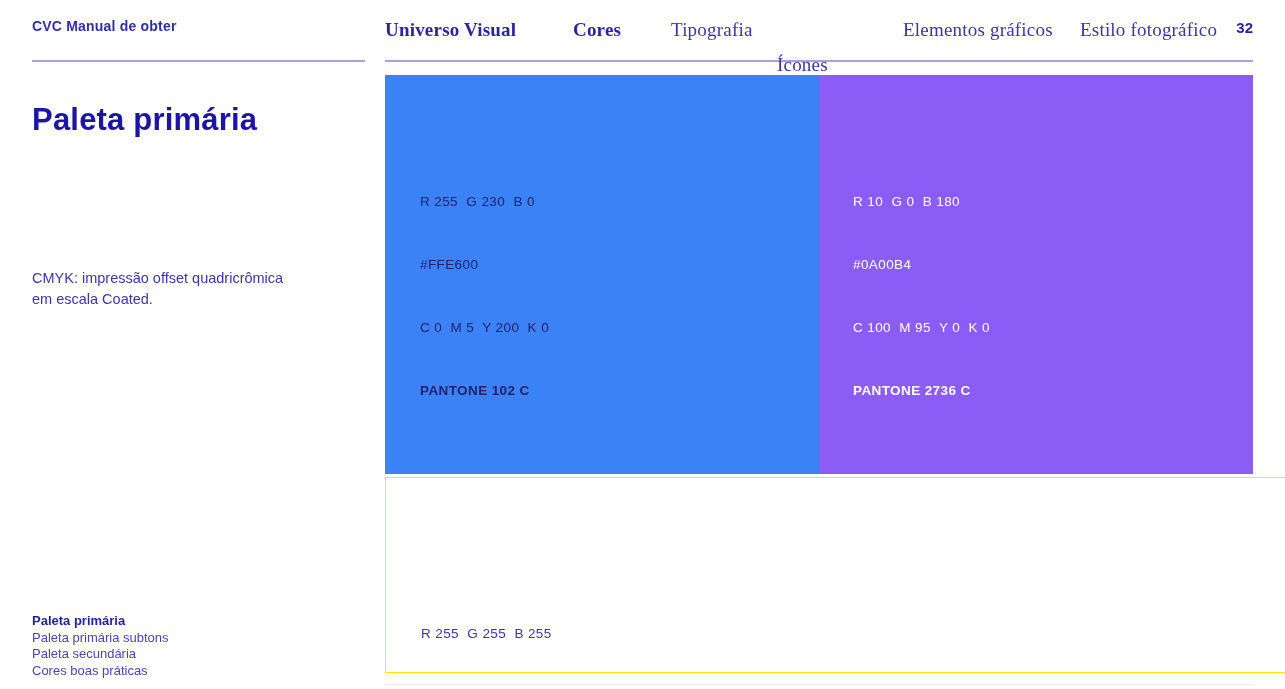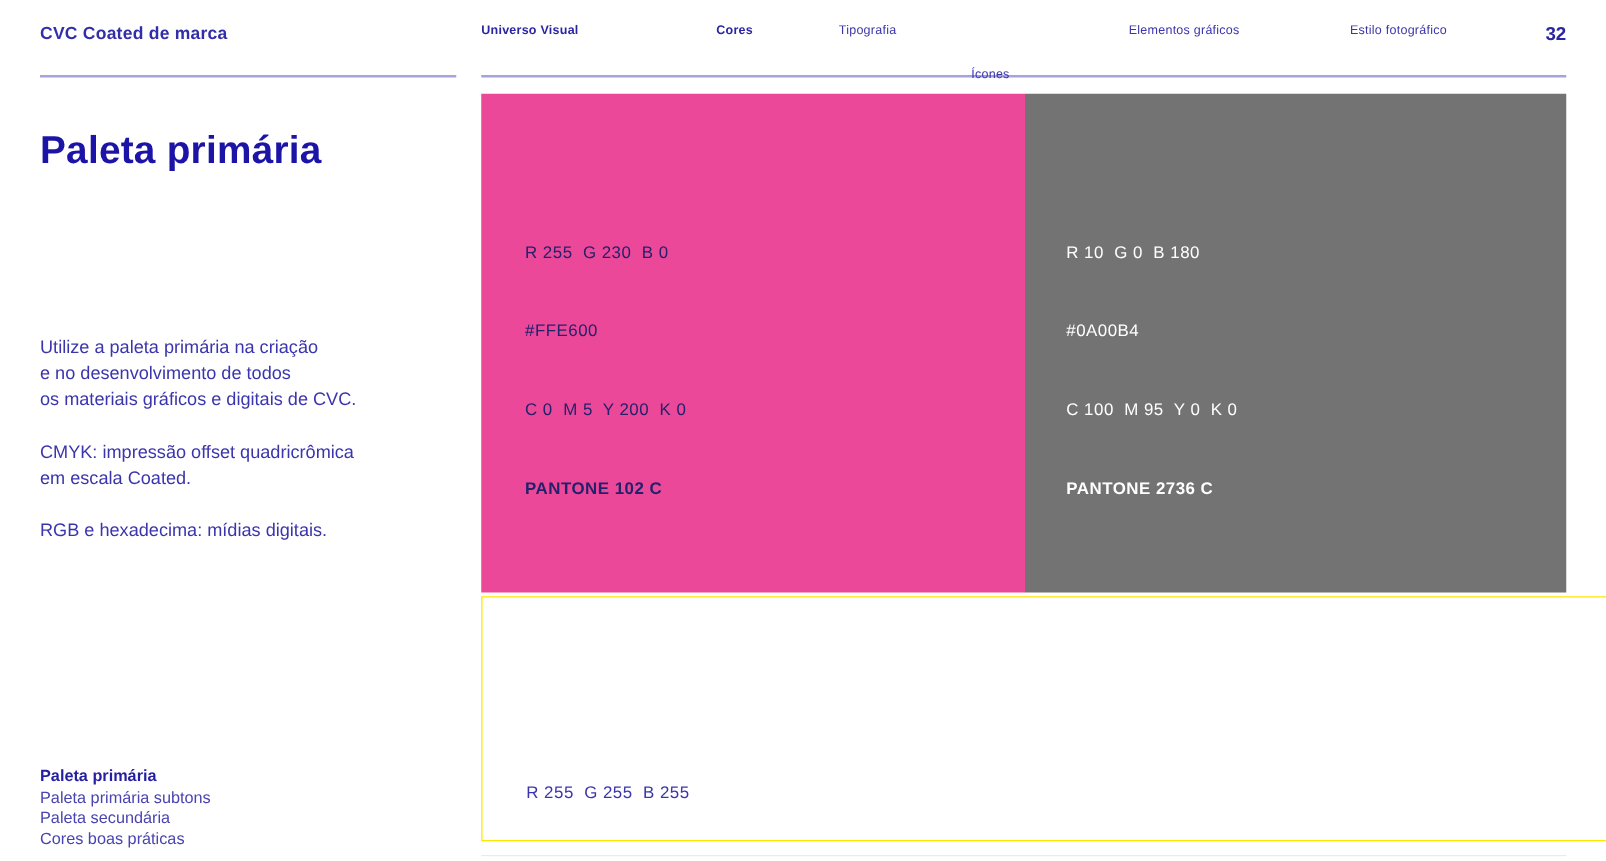--- a/index.html
+++ b/index.html
@@ -18,22 +18,22 @@
     letter-spacing: 0.2px;
   }
   .rule {
     position: absolute; top: 60px; height: 1.5px; background: #A5A2DC;
   }
   .rule-left  { left: 32px;  width: 333px; }
   .rule-right { left: 385px; width: 868px; }
 
   .nav-item {
     position: absolute; top: 19px;
-    font-size: 10px; color: #3B35AD; letter-spacing: 0.2px;
-    cursor: pointer; white-space: nowrap;
+    font-size: 19px; color: #3B35AD; letter-spacing: 0.2px;
+    cursor: pointer; white-space: nowrap; font-family: Liberation Serif, serif;
   }
   .nav-item.bold { font-weight: bold; color: #2B25A3; }
   .nav-universo   { left: 385px; }
   .nav-cores      { left: 573px; }
   .nav-tipografia { left: 671px; }
   .nav-icones     { left: 777px; margin-top: 35px; }
   .nav-elementos  { left: 903px; }
   .nav-estilo     { left: 1080px; }
   .page-number {
     position: absolute; top: 19px; right: 32px;
@@ -77,60 +77,56 @@
   .next-section-edge {
     position: absolute; left: 385px; top: 684px; width: 868px; height: 1px;
     background: #EAEAEA;
   }
 </style>
 </head>
 <body>
 
 <div class="page">
 
-  <div class="brand">CVC Coated de marca</div>
+  <div class="brand">CVC Manual de obter</div>
   <div class="rule rule-left"></div>
   <div class="rule rule-right"></div>
 
   <div class="nav-item bold nav-universo">Universo Visual</div>
   <div class="nav-item bold nav-cores">Cores</div>
   <div class="nav-item nav-tipografia">Tipografia</div>
   <div class="nav-item nav-icones">Ícones</div>
   <div class="nav-item nav-elementos">Elementos gráficos</div>
   <div class="nav-item nav-estilo">Estilo fotográfico</div>
   <div class="page-number">32</div>
 
   <h1 class="title">Paleta primária</h1>
 
   <div class="paragraphs">
-    <p>Utilize a paleta primária na criação
-e no desenvolvimento de todos
-os materiais gráficos e digitais de CVC.</p>
     <p>CMYK: impressão offset quadricrômica
 em escala Coated.</p>
-    <p>RGB e hexadecima: mídias digitais.</p>
   </div>
 
   <div class="side-menu">
     <div class="menu-item active">Paleta primária</div>
     <div class="menu-item">Paleta primária subtons</div>
     <div class="menu-item">Paleta secundária</div>
     <div class="menu-item">Cores boas práticas</div>
   </div>
 
-  <div class="swatch swatch-yellow" style="background-color: #ec4899; padding-left: 28px;">
+  <div class="swatch swatch-yellow" style="background-color: #3b82f6; padding-left: 28px;">
     <div class="swatch-info" style="color: rgb(35, 33, 107);">
       <div>R 255  G 230  B 0</div>
       <div>#FFE600</div>
       <div>C 0  M 5  Y 200  K 0</div>
       <div class="pantone">PANTONE 102 C</div>
     </div>
   </div>
 
-  <div class="swatch swatch-blue" style="background-color: #737373;">
+  <div class="swatch swatch-blue" style="background-color: #8b5cf6;">
     <div class="swatch-info" style="color: rgb(255, 255, 255);">
       <div>R 10  G 0  B 180</div>
       <div>#0A00B4</div>
       <div>C 100  M 95  Y 0  K 0</div>
       <div class="pantone">PANTONE 2736 C</div>
     </div>
   </div>
 
   <div class="swatch swatch-white" style="border-color: rgb(255, 230, 0);">
     <div class="swatch-info" style="color: rgb(59, 53, 173);">

